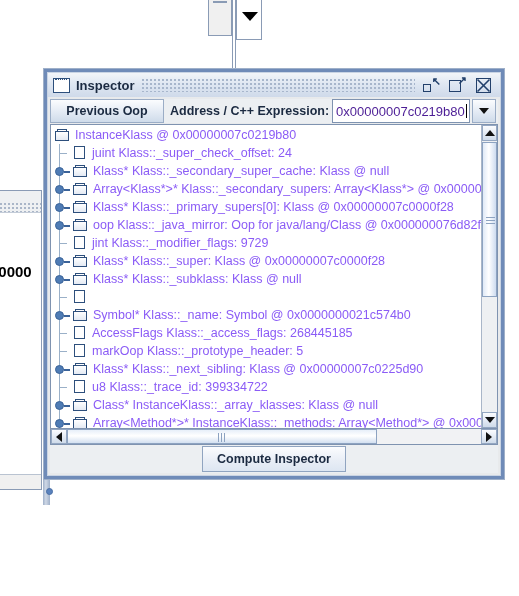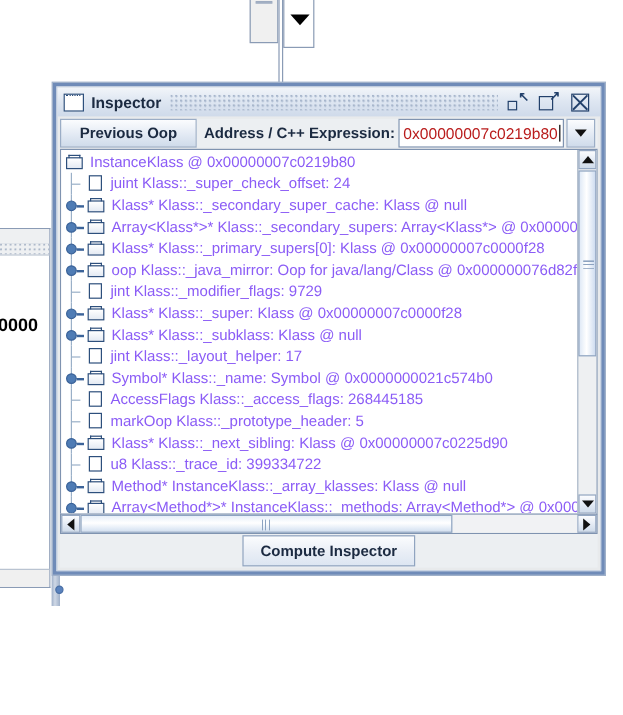--- a/index.html
+++ b/index.html
@@ -64,21 +64,21 @@
 
   
   .toolbar{position:absolute;left:3px;top:27px;right:3px;height:24px;display:flex;align-items:stretch;}
   .prev-oop{width:114px;background:linear-gradient(180deg,#fbfcfe,#e3eaf4 55%,#cfdbea);
      border:1px solid #9badc6;box-sizing:border-box;display:flex;align-items:center;justify-content:center;
      font-size:12.5px;font-weight:bold;color:#1b2a41;cursor:pointer;}
   .addr-label{display:flex;align-items:center;padding:0 3px 0 6px;font-size:12.5px;font-weight:bold;color:#1b2a41;
      background:#eceff2;white-space:nowrap;}
   .addr-wrap{flex:1 1 auto;display:flex;background:#eceff2;padding-right:2px;}
   .addr-field{flex:1 1 auto;background:#ffffff;border:1px solid #7f93b0;box-sizing:border-box;
-     display:flex;align-items:center;padding-left:3px;font-size:13px;color:#b91c1c;position:relative;}
+     display:flex;align-items:center;padding-left:3px;font-size:13px;color:#4c1d95;position:relative;}
   .caret{display:inline-block;width:1px;height:14px;background:#000;margin-left:1px;}
   .addr-drop{width:24px;margin-left:2px;background:linear-gradient(180deg,#fbfcfe,#e3eaf4 55%,#cfdbea);
      border:1px solid #9badc6;box-sizing:border-box;display:flex;align-items:center;justify-content:center;cursor:pointer;}
   .addr-drop .tri{width:0;height:0;border-left:5px solid transparent;border-right:5px solid transparent;border-top:6px solid #111;}
 
   
   .tree-pane{position:absolute;left:3px;top:52px;right:3px;bottom:47px;
     background:#ffffff;border:1px solid #7f93b0;box-sizing:border-box;overflow:hidden;}
   .tree-view{position:absolute;left:0;top:0;right:16px;bottom:0;overflow:hidden;background:#fff;}
   .tree-scroll{position:absolute;left:0;top:1px;width:640px;}
@@ -315,21 +315,20 @@
               <span class="label">Klass* Klass::_subklass: Klass @ null</span>
             </div>
             <div class="row">
               <div class="ind">
                 <div class="rail"></div>
                 <div class="elbow"></div>
               </div>
               <div class="icon-doc">
                 <div class="p"></div>
               </div>
-              <span class="label">jint Klass::_layout_helper: 17</span>
             </div>
             <div class="row">
               <div class="ind">
                 <div class="rail"></div>
                 <div class="elbow"></div>
                 <div class="handle"></div>
               </div>
               <div class="icon-folder">
                 <div class="t"></div>
                 <div class="b"></div>
@@ -381,21 +380,21 @@
             <div class="row">
               <div class="ind">
                 <div class="rail"></div>
                 <div class="elbow"></div>
                 <div class="handle"></div>
               </div>
               <div class="icon-folder">
                 <div class="t"></div>
                 <div class="b"></div>
               </div>
-              <span class="label">Method* InstanceKlass::_array_klasses: Klass @ null</span>
+              <span class="label">Class* InstanceKlass::_array_klasses: Klass @ null</span>
             </div>
             <div class="row">
               <div class="ind">
                 <div class="rail"></div>
                 <div class="elbow"></div>
                 <div class="handle"></div>
               </div>
               <div class="icon-folder">
                 <div class="t"></div>
                 <div class="b"></div>

